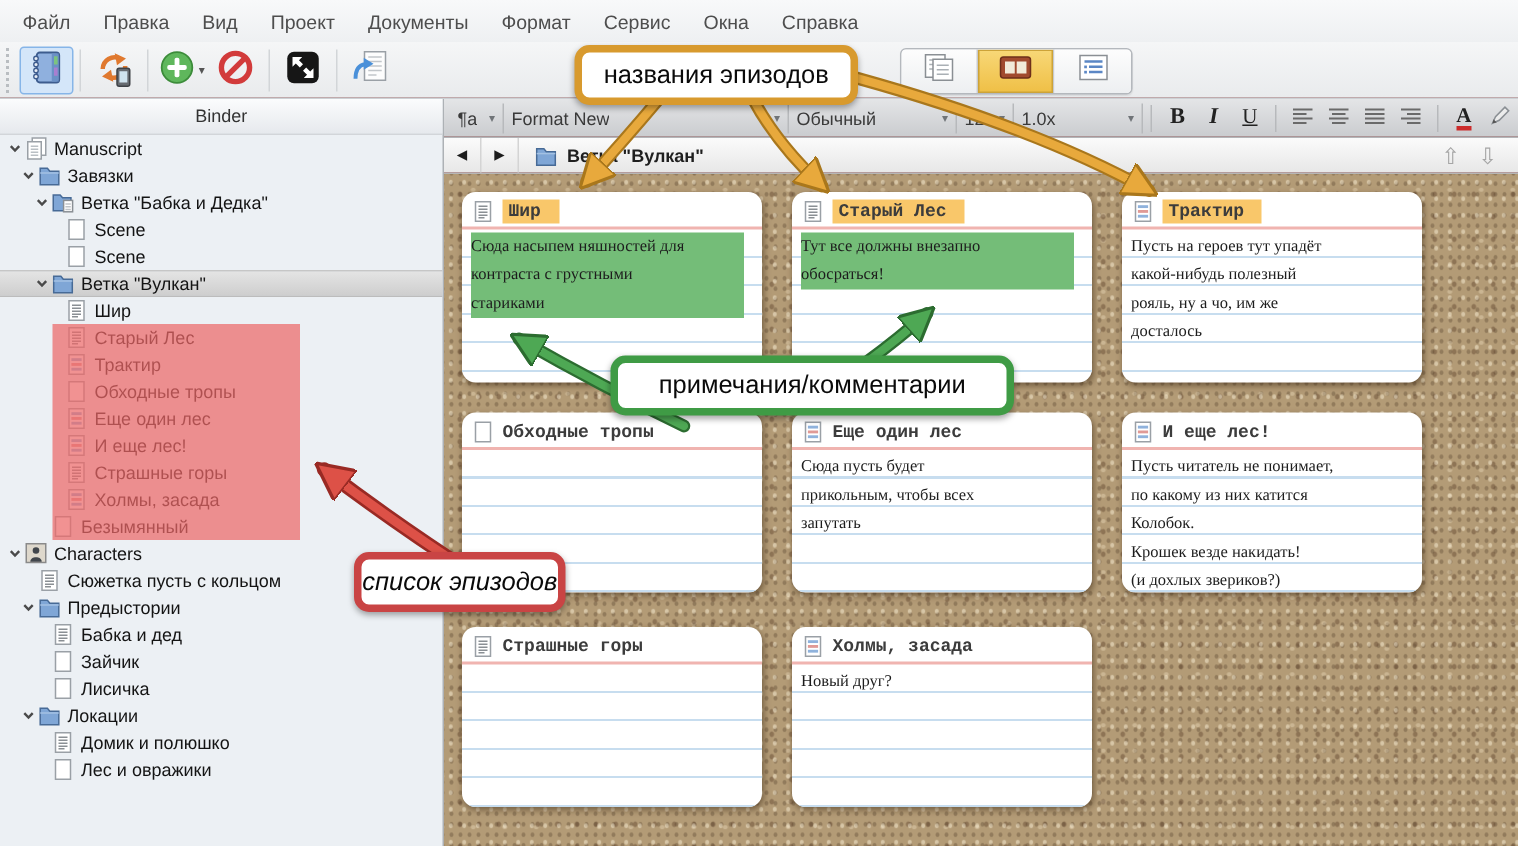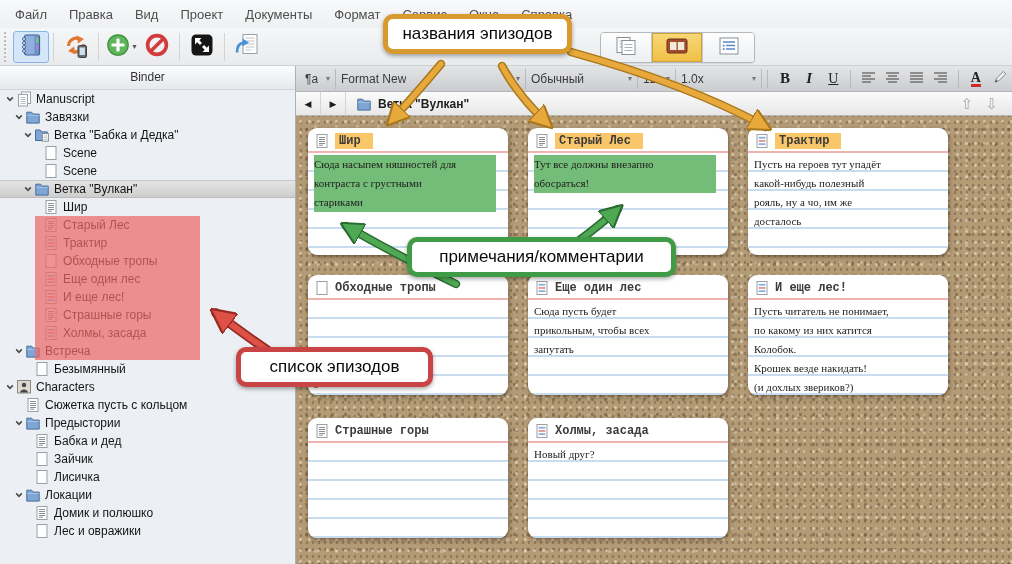--- a/index.html
+++ b/index.html
@@ -406,35 +406,20 @@
             <span class="chev-slot"></span>
             <span class="tree-ico">
               <svg width="16" height="16" viewBox="0 0 16 16">
                 <rect x="3" y="1.5" width="10" height="13" fill="#fff" stroke="#9aa0a6"></rect>
                 <rect x="4.6" y="3.8" width="6.8" height="1.9" fill="#8fb2dc"></rect>
                 <rect x="4.6" y="7" width="6.8" height="1.9" fill="#e09a96"></rect>
                 <rect x="4.6" y="10.2" width="6.8" height="1.9" fill="#8fb2dc"></rect>
               </svg>
             </span>
             <span>Холмы, засада</span>
-          </div>
-          <div class="tree-row">
-            <span style="flex: 0 0 auto; width: 13px;"></span>
-            <span class="chev-slot">
-              <svg width="10" height="10" viewBox="0 0 10 10">
-                <path d="M2.2 3.4 L5 6.4 L7.8 3.4" fill="none" stroke="#4a4a4a" stroke-width="1.6"></path>
-              </svg>
-            </span>
-            <span class="tree-ico">
-              <svg width="16" height="16" viewBox="0 0 16 16">
-                <path d="M1.8 3.2 h4.8 l1.6 1.9 h6 v9 h-12.4 Z" fill="#7fa6d6" stroke="#476a96"></path>
-                <path d="M1.8 6.4 H14.2" stroke="#a3c1e3" fill="none" stroke-width="1"></path>
-              </svg>
-            </span>
-            <span>Встреча</span>
           </div>
           <div class="tree-row">
             <span style="flex: 0 0 auto; width: 22px;"></span>
             <span class="chev-slot"></span>
             <span class="tree-ico">
               <svg width="16" height="16" viewBox="0 0 16 16">
                 <rect x="3" y="1.5" width="10" height="13" fill="#fff" stroke="#9aa0a6"></rect>
               </svg>
             </span>
             <span>Безымянный</span>
@@ -835,23 +820,23 @@
       <path d="M577 242 Q600 225 618 209" fill="none" stroke="#2c6c30" stroke-width="8.5" stroke-linecap="round"></path>
       <path d="M577 242 Q600 225 618 209" fill="none" stroke="#4ea854" stroke-width="5.5" stroke-linecap="round" marker-end="url(#mG)"></path>
     </g>
     <g>
       <path d="M316 383 Q262 348 216 313" fill="none" stroke="#992a24" stroke-width="9.5" stroke-linecap="round"></path>
       <path d="M316 383 Q262 348 216 313" fill="none" stroke="#dd5147" stroke-width="6" stroke-linecap="round" marker-end="url(#mR)"></path>
     </g>
   </svg>
 
   <div id="callouts">
-      <div class="callout" style="left: 383px; top: 14px; width: 189px; border-color: rgb(216, 154, 46); justify-content: center;">
+      <div class="callout" style="left: 383px; top: 30px; width: 189px; border-color: rgb(216, 154, 46); justify-content: center;">
         <span>названия эпизодов</span>
       </div>
       <div class="callout" style="left: 407px; top: 237px; width: 269px; border-color: rgb(63, 155, 69);">
         <span>примечания/комментарии</span>
       </div>
-      <div class="callout" style="left: 236px; top: 347px; width: 197px; border-color: rgb(201, 68, 68);">
+      <div class="callout" style="left: 236px; top: 368px; width: 141px; border-color: rgb(201, 68, 68); font-style: italic;">
         <span>список эпизодов</span>
       </div>
     </div>
 </div>
 
 </body></html>

